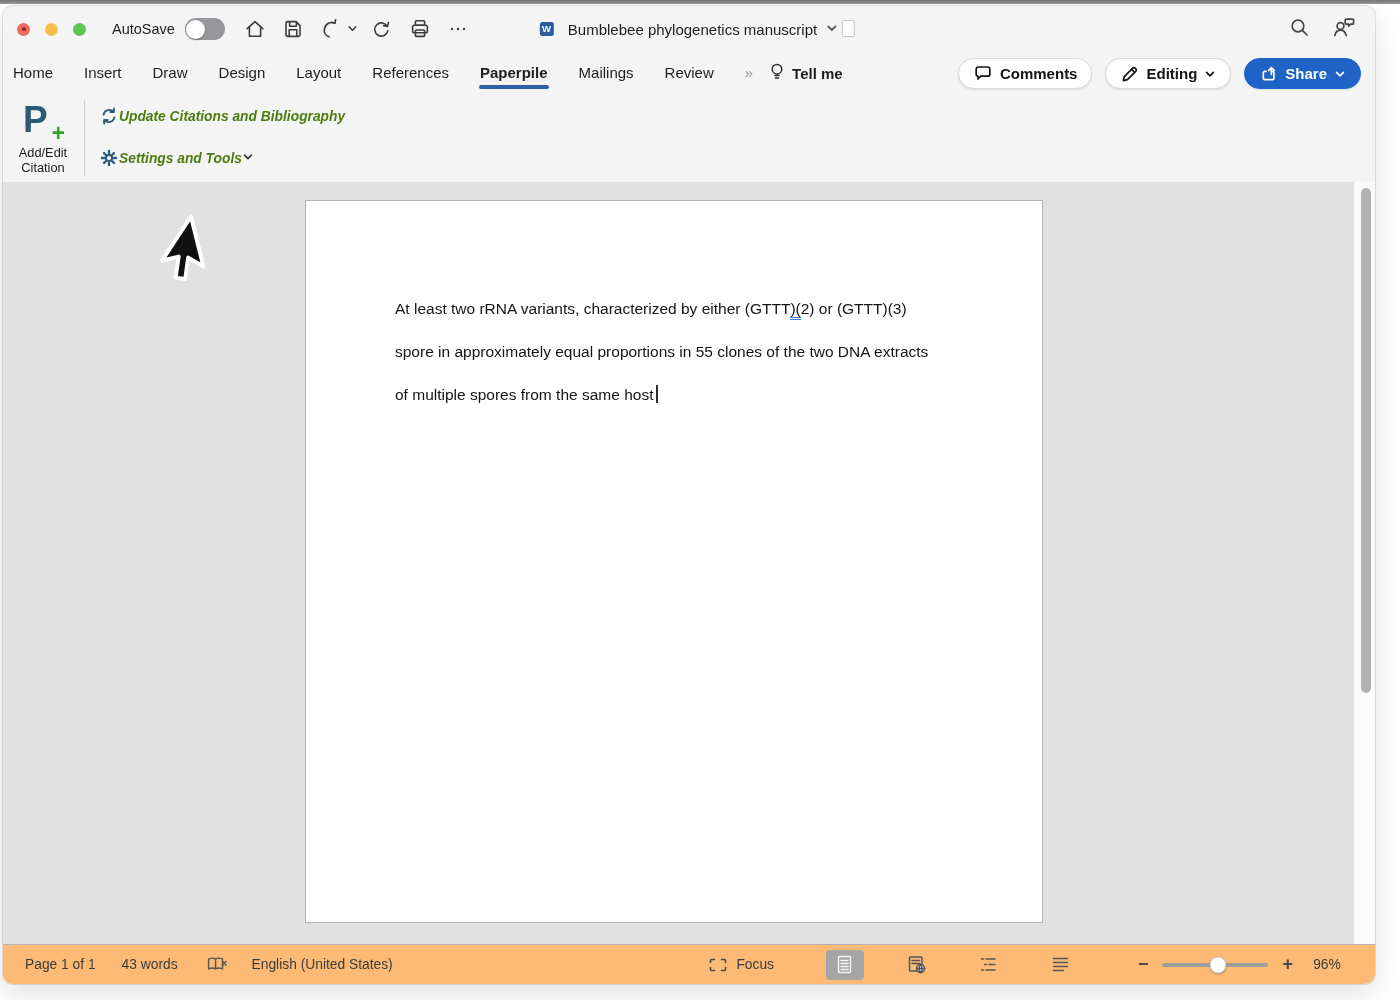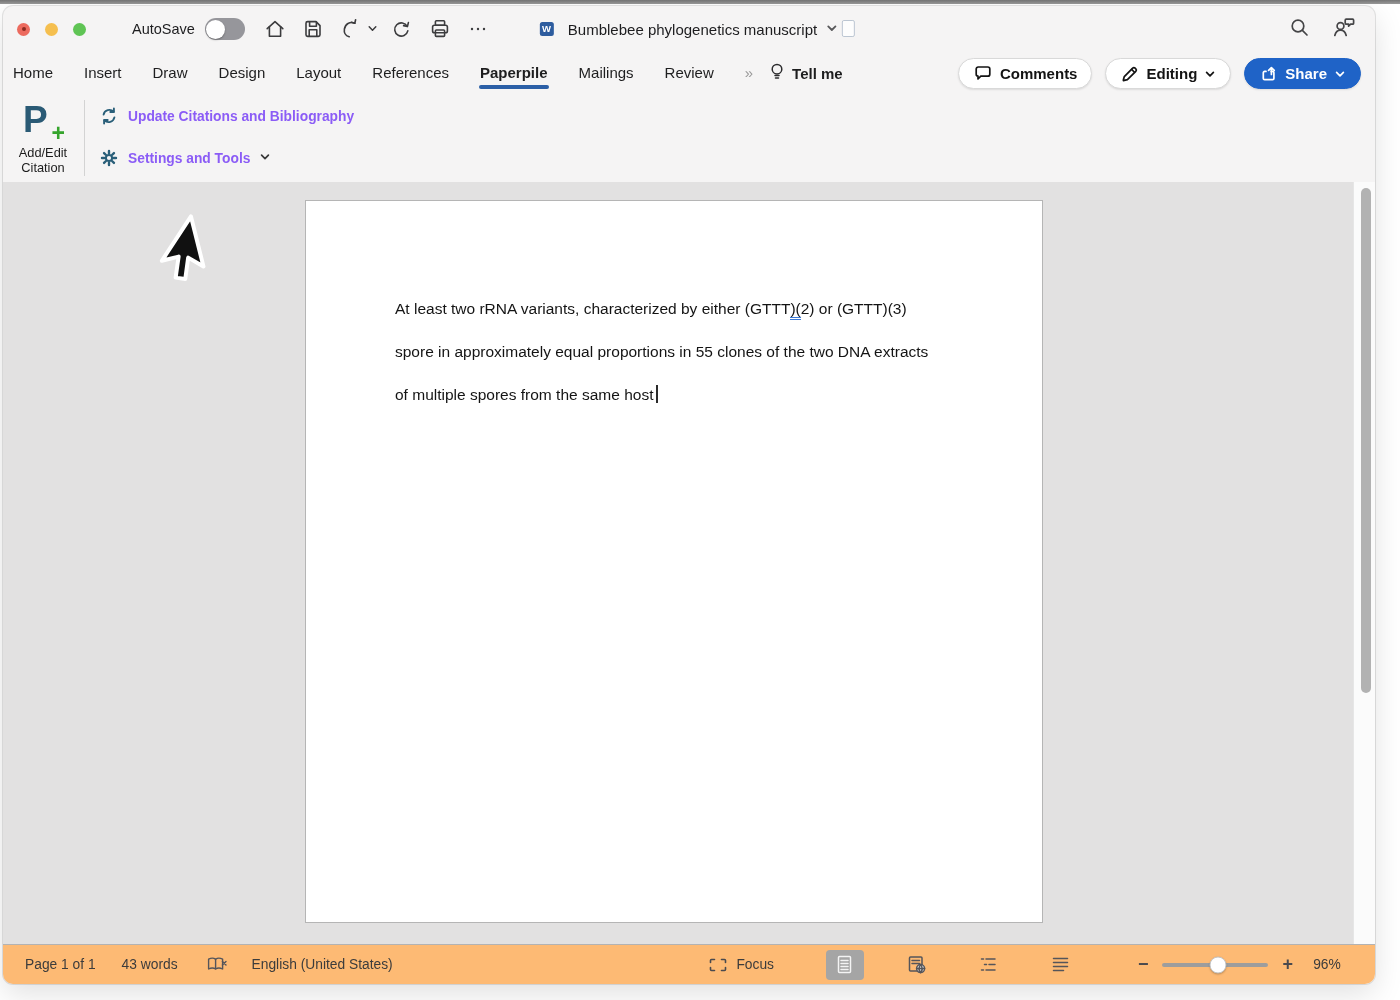--- a/index.html
+++ b/index.html
@@ -8,21 +8,21 @@
   .window { position:absolute; left:3px; top:6px; width:1372px; height:978px; background:#f5f4f4; border-radius:10px; box-shadow:0 0 0 1px rgba(0,0,0,.10), 0 10px 30px rgba(0,0,0,.12); overflow:hidden; }
 
   
   .titlebar { position:absolute; left:0; top:0; right:0; height:46px; display:flex; align-items:center; }
   .traffic { display:flex; gap:15px; margin-left:14px; }
   .light { width:13px; height:13px; border-radius:50%; position:relative; }
   .light.red { background:#ec6a5e; }
   .light.red::after { content:""; position:absolute; left:4.5px; top:4.5px; width:4px; height:4px; border-radius:50%; background:#8c2b22; }
   .light.yellow { background:#f5bf4f; }
   .light.green { background:#5fc454; }
-  .autosave { margin-left:46px; font-size:14.5px; color:#1d1d1f; }
+  .autosave { margin-left:26px; font-size:14.5px; color:#1d1d1f; }
   .toggle { margin-left:10px; width:40px; height:22px; border-radius:11px; background:#96969b; position:relative; }
   .toggle .knob { position:absolute; left:1.5px; top:1.5px; width:19px; height:19px; border-radius:50%; background:#ffffff; box-shadow:0 1px 2px rgba(0,0,0,.3); }
   .tb-icons { display:flex; align-items:center; gap:10px; margin-left:16px; }
   .tb-btn { width:28px; height:28px; display:flex; align-items:center; justify-content:center; }
   .tb-btn svg { stroke:#3c3c3e; fill:none; stroke-width:1.6; stroke-linecap:round; stroke-linejoin:round; }
   .undo-group { display:flex; align-items:center; gap:2px; }
   .title-center { position:absolute; left:50%; top:0; height:46px; transform:translateX(-50%); display:flex; align-items:center; gap:9px; }
   .docicon { position:relative; width:19px; height:20px; }
   .docicon .page { position:absolute; right:0; top:1px; width:13px; height:17px; background:#fdfdfd; border:1px solid #bcc6d2; border-radius:2px; }
   .docicon .wbox { position:absolute; left:0; top:3px; width:13.5px; height:13.5px; background:#2d5c9e; border-radius:2.5px; color:#fff; font-size:9.5px; font-weight:bold; display:flex; align-items:center; justify-content:center; }
@@ -46,21 +46,21 @@
   .pill.share svg { stroke:#ffffff; }
 
   
   .ribbon { position:absolute; left:0; top:86px; right:0; height:97px; }
   .addedit { position:absolute; left:4px; top:6px; width:72px; height:84px; display:flex; flex-direction:column; align-items:center; }
   .pp-logo { position:relative; height:44px; width:40px; }
   .pp-p { font-size:37px; font-weight:800; color:#2a5a75; line-height:44px; }
   .pp-plus { position:absolute; right:-2px; bottom:-3px; font-size:23px; font-weight:800; color:#35a42c; line-height:23px; }
   .addedit-label { font-size:12.8px; color:#1c1c1c; text-align:center; line-height:1.2; margin-top:3px; }
   .ribbon-divider { position:absolute; left:81px; top:8px; width:1px; height:76px; background:#d3d3d3; }
-  .ribbon-item { position:absolute; left:96px; display:flex; align-items:center; gap:9px; font-size:13.8px; font-weight:600; color:#8b5cf6; }
+  .ribbon-item { position:absolute; left:96px; display:flex; align-items:center; font-size:13.8px; font-weight:600; color:#4d7c0f;font-style:italic; }
   .ribbon-item.r1 { top:14px; }
   .ribbon-item.r2 { top:56px; }
   .ribbon-item svg.teal { stroke:#2a5f79; fill:none; stroke-width:1.9; stroke-linecap:round; stroke-linejoin:round; }
   .ribbon-item .chev svg { stroke:#3a3a3a; fill:none; stroke-width:1.7; stroke-linecap:round; stroke-linejoin:round; }
   .ribbon-sep { position:absolute; left:0; right:0; top:183px; height:1px; background:#c8c8c8; }
 
   
   .docarea { position:absolute; left:0; top:176px; right:0; height:888px; background:#e2e1e1; }
   .vtrack { position:absolute; right:0; top:0; bottom:0; width:22px; background:#fbfbfb; border-left:1px solid #e6e6e6; }
   .vthumb { position:absolute; right:4px; top:6px; width:10px; height:505px; border-radius:5px; background:#b2b2b2; }

